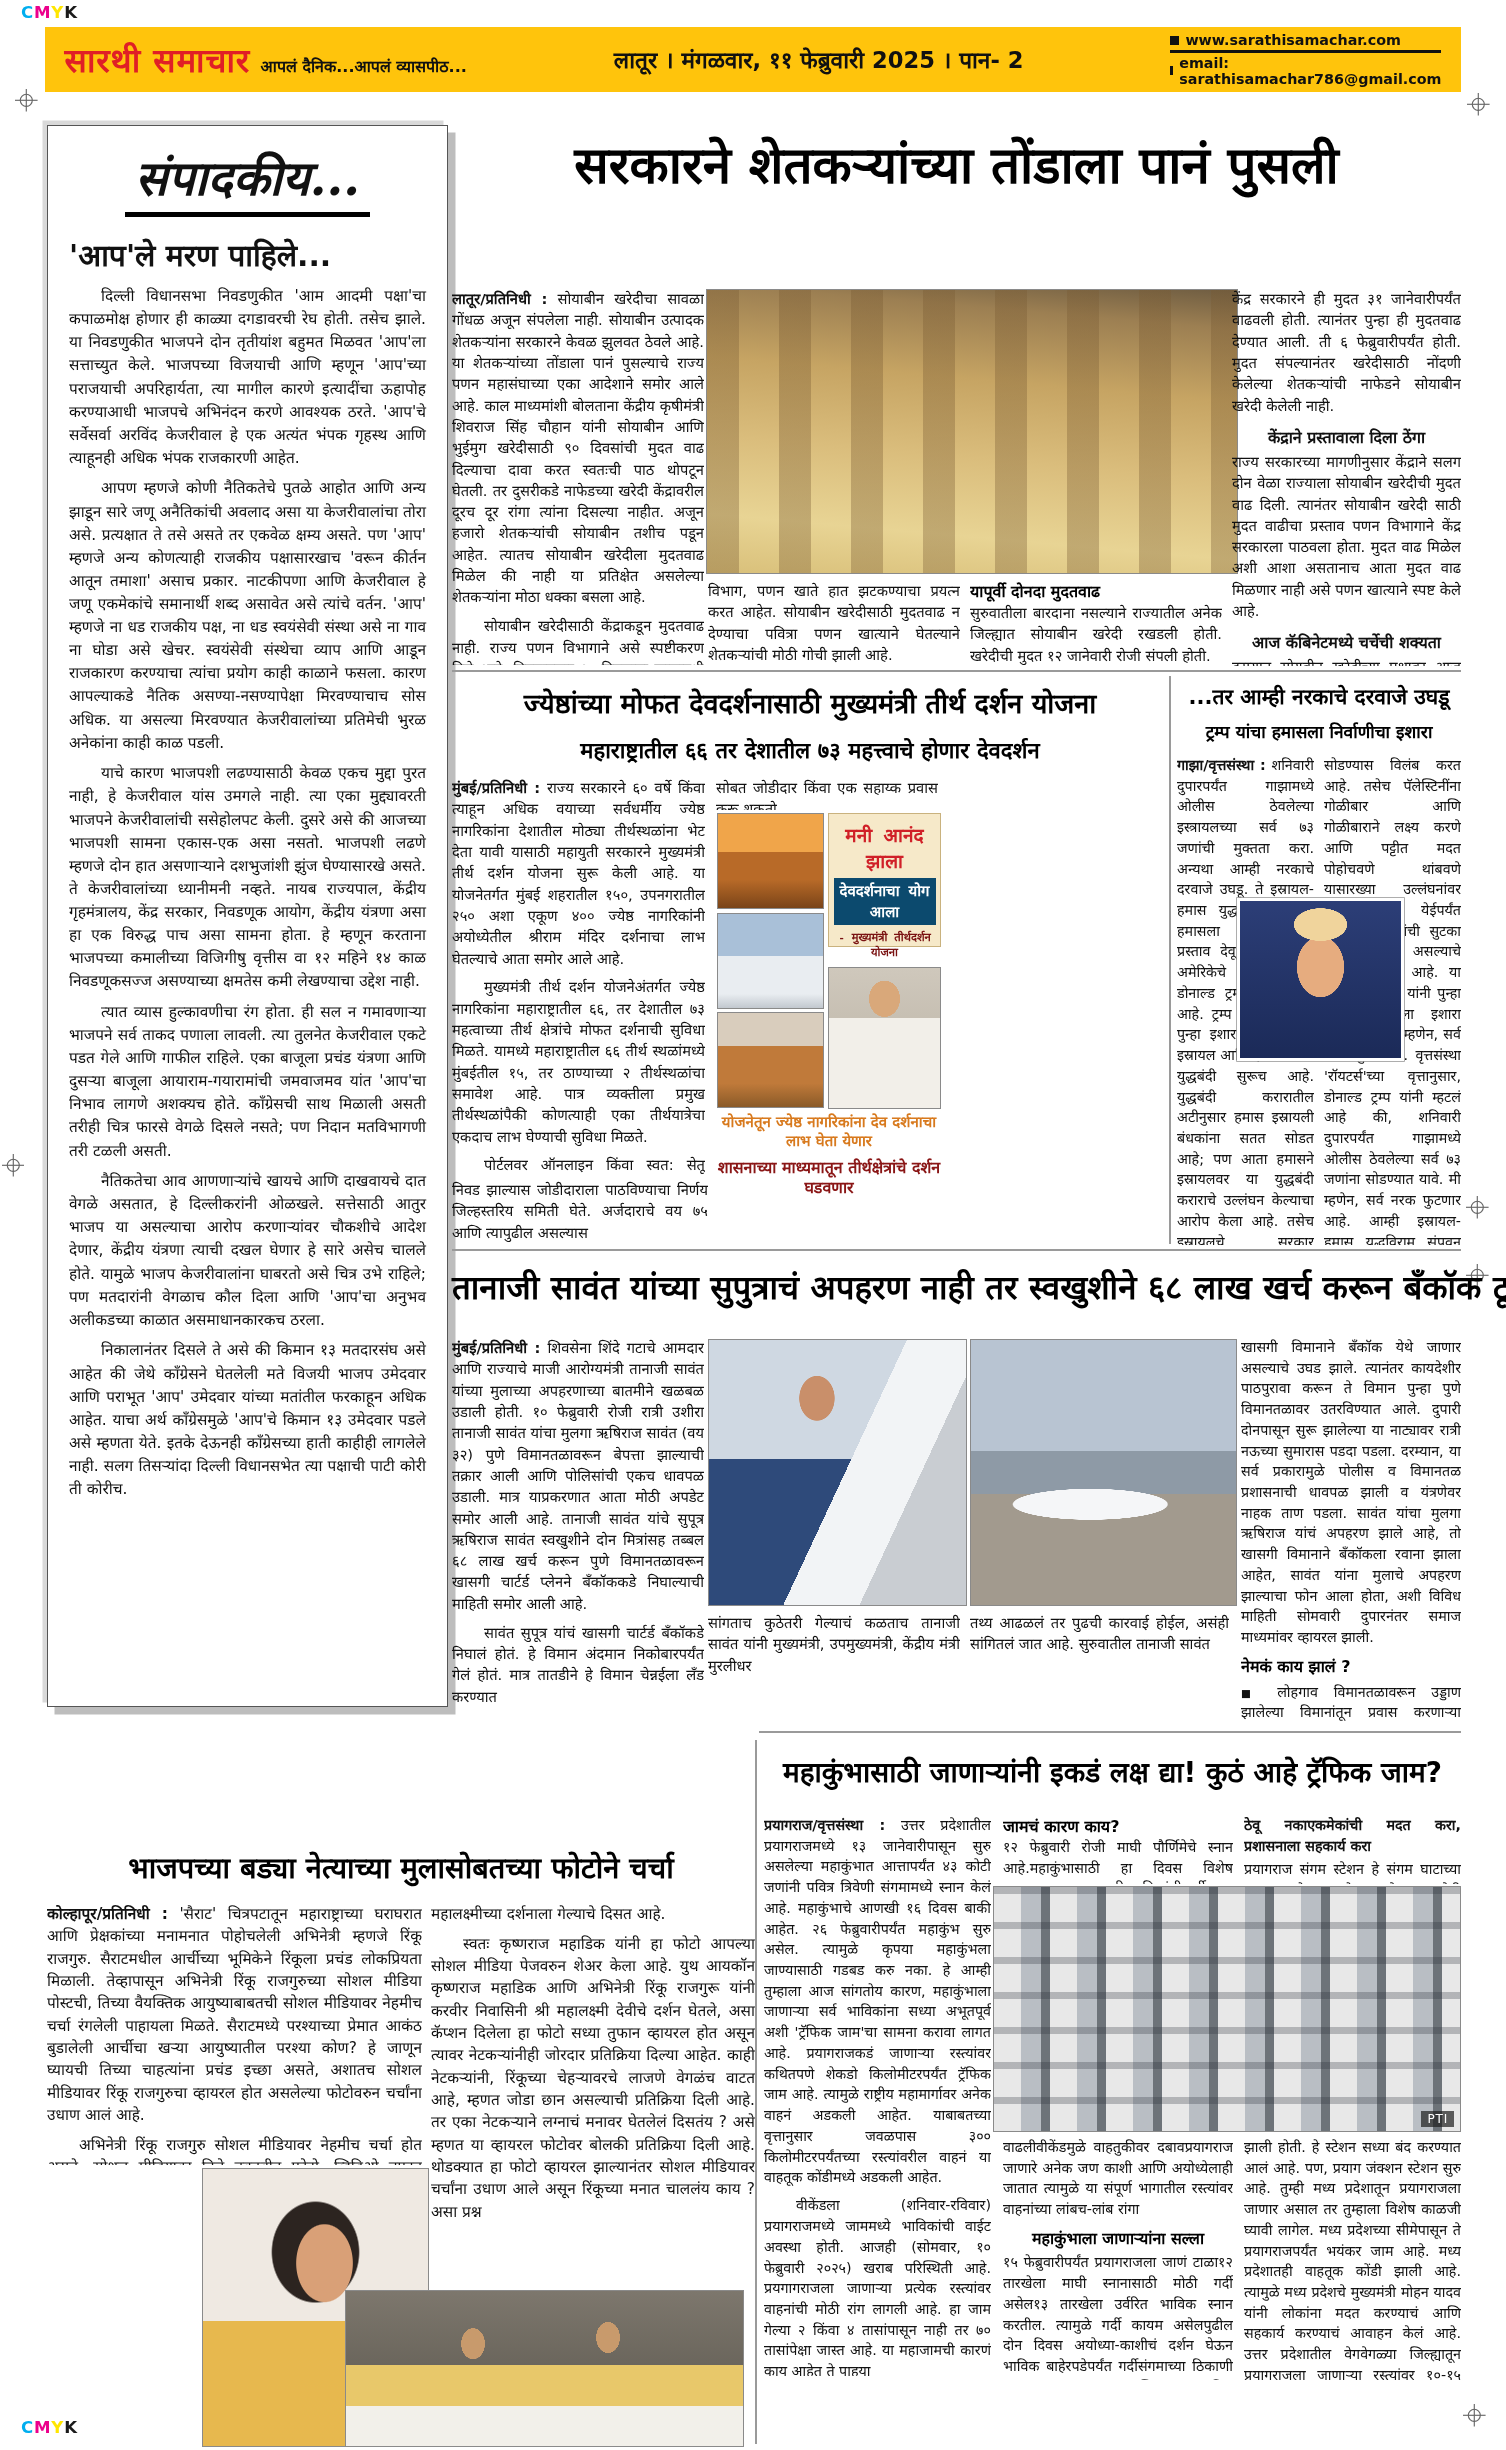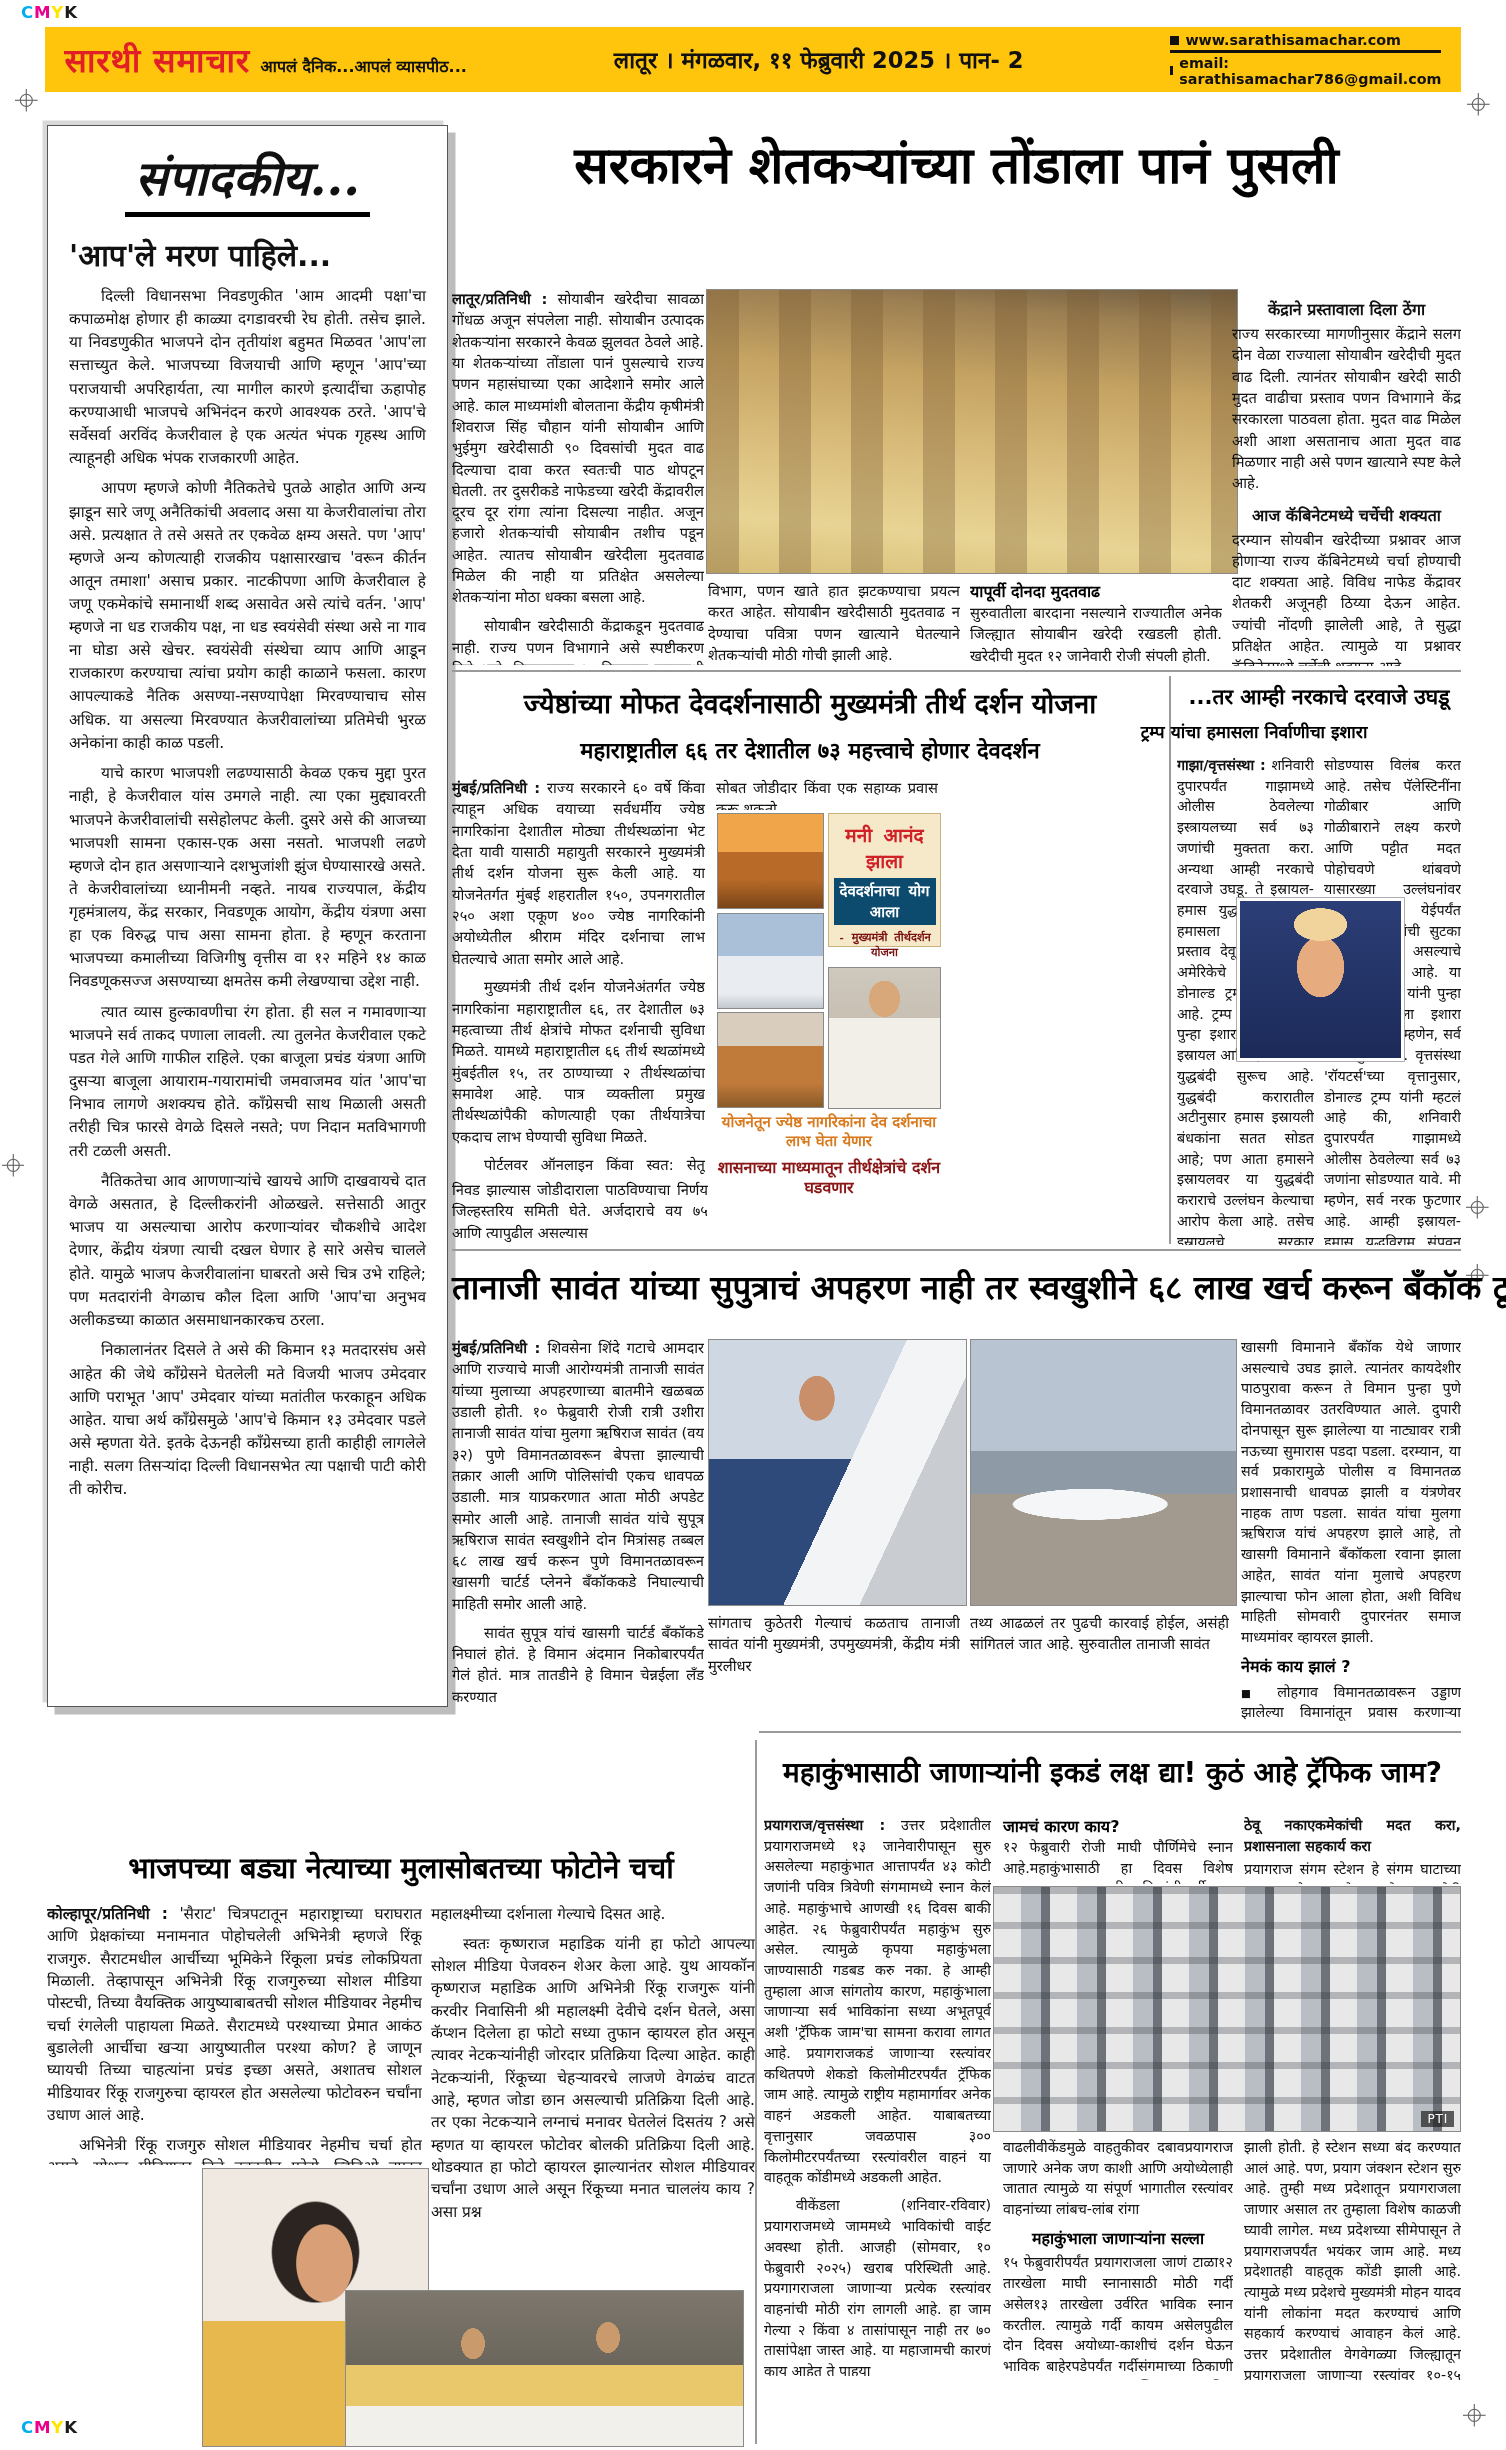--- a/index.html
+++ b/index.html
@@ -162,20 +162,21 @@
   </div>
   <div class="abs photo ph-grain" style="left:706px;top:289px;width:532px;height:285px;"></div>
   <div class="abs clip" style="left:708px;top:580px;width:252px;height:87px;">
     <p class="bp">विभाग, पणन खाते हात झटकण्याचा प्रयत्न करत आहेत. सोयाबीन खरेदीसाठी मुदतवाढ न देण्याचा पवित्रा पणन खात्याने घेतल्याने शेतकर्‍यांची मोठी गोची झाली आहे.</p>
   </div>
   <div class="abs clip" style="left:970px;top:580px;width:252px;height:87px;">
     <div class="hl" style="font-size:16px;">यापूर्वी दोनदा मुदतवाढ</div>
     <p class="bp">सुरुवातीला बारदाना नसल्याने राज्यातील अनेक जिल्ह्यात सोयाबीन खरेदी रखडली होती. खरेदीची मुदत १२ जानेवारी रोजी संपली होती.</p>
   </div>
   <div class="abs clip" style="left:1232px;top:288px;width:229px;height:378px;">
+    <p class="bp">केंद्र सरकारने ही मुदत ३१ जानेवारीपर्यंत वाढवली होती. त्यानंतर पुन्हा ही मुदतवाढ देण्यात आली. ती ६ फेब्रुवारीपर्यंत होती. मुदत संपल्यानंतर खरेदीसाठी नोंदणी केलेल्या शेतकर्‍यांची नाफेडने सोयाबीन खरेदी केलेली नाही.</p>
     <div class="subhd-in">केंद्राने प्रस्तावाला दिला ठेंगा</div>
     <p class="bp">राज्य सरकारच्या मागणीनुसार केंद्राने सलग दोन वेळा राज्याला सोयाबीन खरेदीची मुदत वाढ दिली. त्यानंतर सोयाबीन खरेदी साठी मुदत वाढीचा प्रस्ताव पणन विभागाने केंद्र सरकारला पाठवला होता. मुदत वाढ मिळेल अशी आशा असतानाच आता मुदत वाढ मिळणार नाही असे पणन खात्याने स्पष्ट केले आहे.</p>
     <div class="subhd-in">आज कॅबिनेटमध्ये चर्चेची शक्यता</div>
     <p class="bp">दरम्यान सोयबीन खरेदीच्या प्रश्नावर आज होणाऱ्या राज्य कॅबिनेटमध्ये चर्चा होण्याची दाट शक्यता आहे. विविध नाफेड केंद्रावर शेतकरी अजूनही ठिय्या देऊन आहेत. ज्यांची नोंदणी झालेली आहे, ते सुद्धा प्रतिक्षेत आहेत. त्यामुळे या प्रश्नावर कॅबिनेटमध्ये चर्चेची शक्यता आहे.</p>
   </div>
 
   <div class="abs rule-h" style="left:452px;top:670px;width:1009px;height:1.5px;"></div>
 
   <div class="abs headline center nowrap" style="left:452px;top:684px;width:716px;font-size:27px;">ज्येष्ठांच्या मोफत देवदर्शनासाठी मुख्यमंत्री तीर्थ दर्शन योजना</div>
   <div class="abs hl center" style="left:452px;top:734px;width:716px;font-size:22px;">महाराष्ट्रातील ६६ तर देशातील ७३ महत्त्वाचे होणार देवदर्शन</div>
@@ -200,21 +201,21 @@
     <div style="color:#7a1212;font-weight:bold;font-size:11.3px;">- मुख्यमंत्री तीर्थदर्शन योजना</div>
   </div>
   <div class="abs photo ph-cm" style="left:828px;top:967px;width:113px;height:142px;"></div>
   <div class="abs ti-cap1 clip" style="left:716px;top:1113px;width:226px;height:44px;">योजनेतून ज्येष्ठ नागरिकांना देव दर्शनाचा लाभ घेता येणार</div>
   <div class="abs ti-cap2 clip" style="left:716px;top:1158px;width:226px;height:53px;">शासनाच्या माध्यमातून तीर्थक्षेत्रांचे दर्शन घडवणार</div>
 
   <div class="abs rule-v" style="left:957px;top:676px;width:0;height:0;"></div>
   <div class="abs rule-v" style="left:1169px;top:676px;width:1.5px;height:568px;"></div>
 
   <div class="abs headline center nowrap" style="left:1177px;top:682px;width:284px;font-size:21px;">...तर आम्ही नरकाचे दरवाजे उघडू</div>
-  <div class="abs hl center" style="left:1112px;top:720px;width:284px;font-size:17.3px;">ट्रम्प यांचा हमासला निर्वाणीचा इशारा</div>
+  <div class="abs hl center" style="left:1177px;top:720px;width:284px;font-size:17.3px;">ट्रम्प यांचा हमासला निर्वाणीचा इशारा</div>
   <div class="abs clip" style="left:1177px;top:755px;width:137px;height:490px;">
     <p class="bp small"><b class="byline">गाझा/वृत्तसंस्था :</b> <span>शनिवारी दुपारपर्यंत गाझामध्ये ओलीस ठेवलेल्या इस्त्रायलच्या सर्व ७३ जणांची मुक्तता करा. अन्यथा आम्ही नरकाचे दरवाजे उघडू. ते इस्रायल-हमास युद्धविराम संपवून हमासला संपवण्याचा प्रस्ताव देवू, असा इशारा अमेरिकेचे राष्ट्राध्यक्ष डोनाल्ड ट्रम्प यांनी दिला आहे. ट्रम्प यांनी हमासला पुन्हा इशारा का दिला ? इस्रायल आणि हमासमधील युद्धबंदी सुरूच आहे. युद्धबंदी करारातील अटीनुसार हमास इस्रायली बंधकांना सतत सोडत आहे; पण आता हमासने इस्रायलवर या युद्धबंदी कराराचे उल्लंघन केल्याचा आरोप केला आहे. तसेच इस्रायलचे सरकार पॅलेस्टिनींना उत्तर गाझामध्ये</span></p>
   </div>
   <div class="abs clip" style="left:1324px;top:755px;width:137px;height:490px;">
     <p class="bp small">सोडण्यास विलंब करत आहे. तसेच पॅलेस्टिनींना गोळीबार आणि गोळीबाराने लक्ष्य करणे आणि पट्टीत मदत पोहोचवणे थांबवणे यासारख्या उल्लंघनांवर पुढील सूचना येईपर्यंत इस्रायली बंधकांची सुटका थांबवणार असल्याचे हमासने म्हटले आहे. या घोषणेमुळे ट्रम्प यांनी पुन्हा एकदा हमासला इशारा दिला आहे. मी म्हणेन, सर्व नरक फुटणार... वृत्तसंस्था 'रॉयटर्स'च्या वृत्तानुसार, डोनाल्ड ट्रम्प यांनी म्हटलं आहे की, शनिवारी दुपारपर्यंत गाझामध्ये ओलीस ठेवलेल्या सर्व ७३ जणांना सोडण्यात यावे. मी म्हणेन, सर्व नरक फुटणार आहे. आम्ही इस्रायल-हमास युद्धविराम संपवून हमासला संपवण्याचा प्रस्ताव देवू.</p>
   </div>
   <div class="abs photo ph-trump" style="left:1237px;top:898px;width:167px;height:163px;border:3px solid #fff;box-shadow:0 0 0 0.8px #999;z-index:3;"></div>
 
   <div class="abs rule-h" style="left:452px;top:1249px;width:1009px;height:1.5px;"></div>
 

